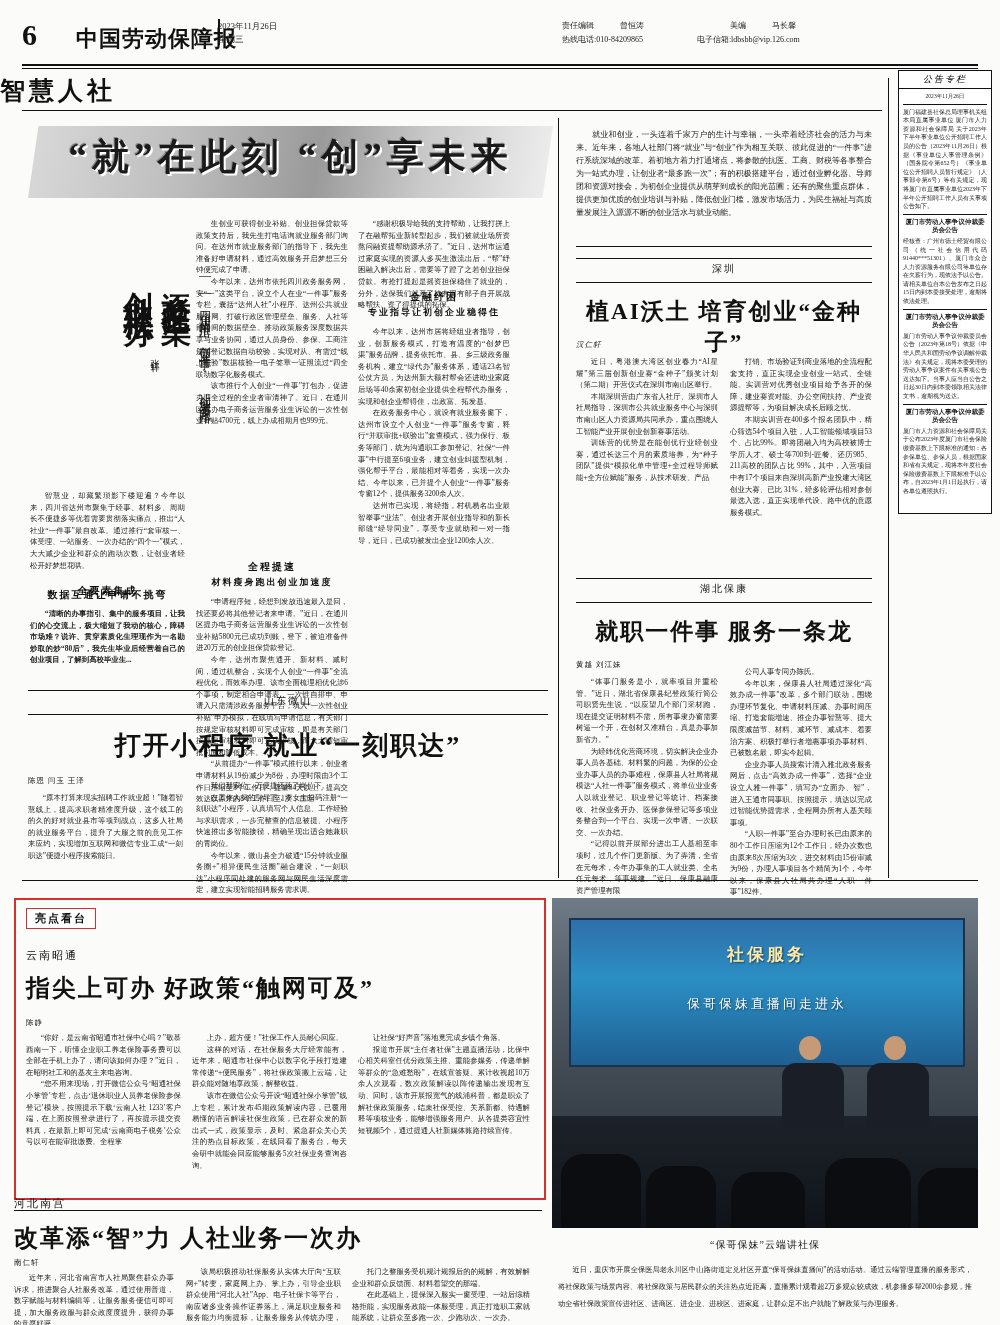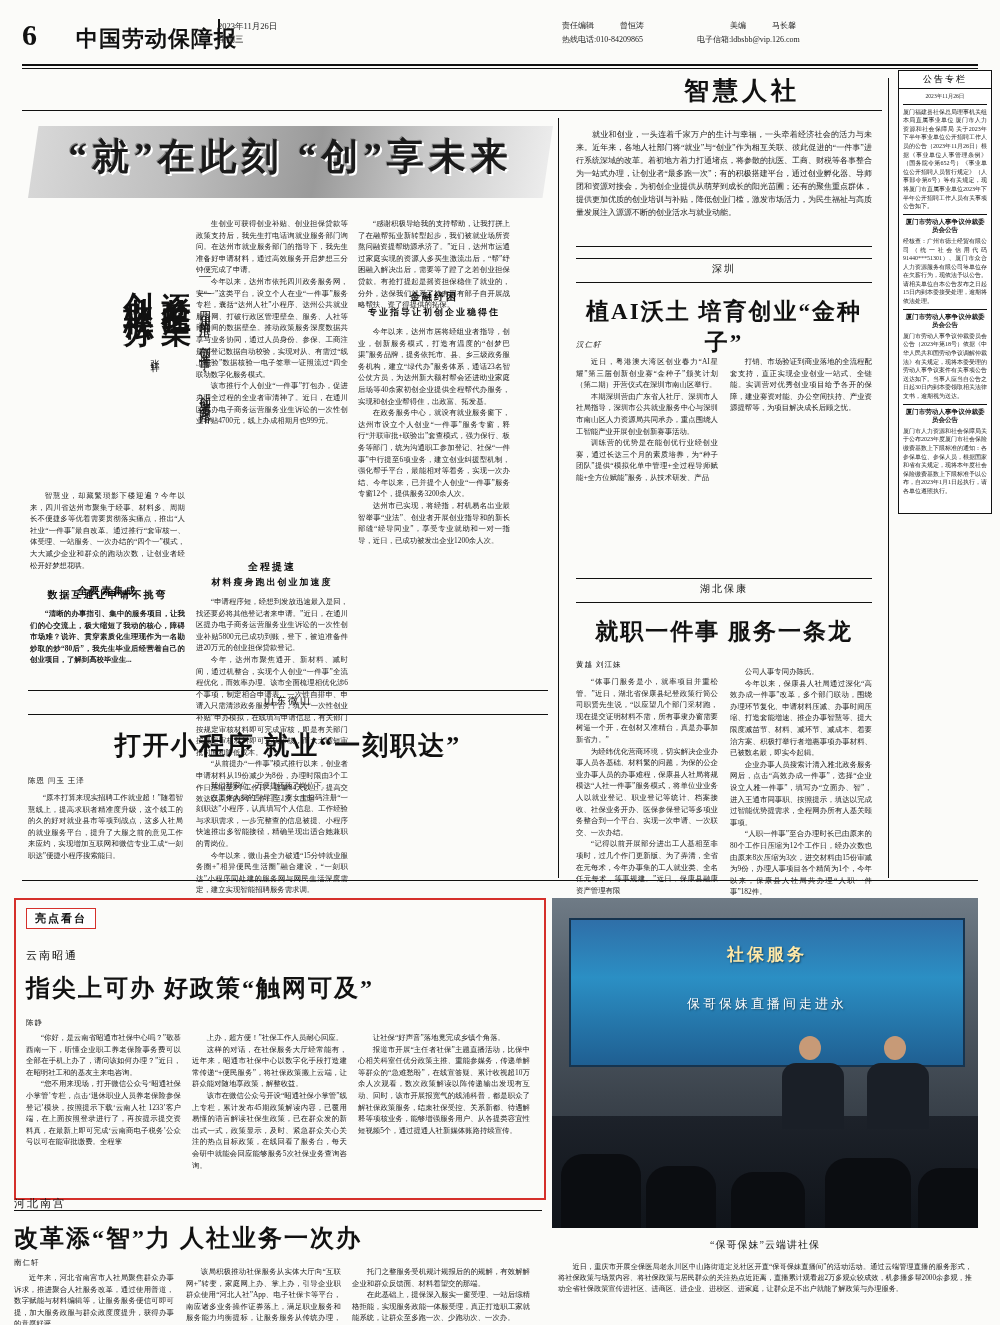--- a/index.html
+++ b/index.html
@@ -13,21 +13,21 @@
   .mh-num{position:absolute;left:0;top:0;font-size:30px;font-weight:bold;font-family:"Liberation Serif",serif;color:#111;}
   .mh-title{position:absolute;left:34px;top:6px;font-size:22px;font-weight:bold;letter-spacing:1px;color:#111;margin-left:20px;}
   .mh-date{position:absolute;left:196px;top:2px;font-size:8.5px;color:#222;line-height:13px;}
   .mh-date div{white-space:nowrap;}
   .mh-bar{position:absolute;left:196px;top:1px;width:2px;height:26px;background:#111;}
   .mh-right{position:absolute;left:540px;top:1px;font-size:8px;color:#222;line-height:14px;width:440px;}
   .mh-right .row{display:flex;gap:26px;}
   .mh-right .row span{white-space:nowrap;}
   .rule-top{position:absolute;left:22px;top:64px;width:956px;border-top:2px solid #111;}
   .rule-top2{position:absolute;left:22px;top:68px;width:956px;border-top:1px solid #111;}
-  .section-title{position:absolute;left:0;top:74px;width:800px;text-align:right;font-size:25px;font-weight:bold;letter-spacing:4px;color:#111;}
+  .section-title{position:absolute;left:0;top:74px;width:800px;text-align:left;font-size:25px;font-weight:bold;letter-spacing:4px;color:#111;}
   .rule-mid{position:absolute;left:22px;top:110px;width:860px;border-top:1px solid #111;}
 
   
   .vline{position:absolute;background:#111;width:1px;}
   .hline{position:absolute;background:#111;height:1px;}
 
   
   .hero{position:absolute;left:28px;top:118px;width:525px;height:90px;}
   .hero-bg{position:absolute;left:0;top:8px;width:525px;height:72px;
      background:linear-gradient(100deg,#d9d9d9 0%,#bdbdbd 30%,#9a9a9a 55%,#c9c9c9 75%,#efefef 100%);
@@ -58,25 +58,25 @@
   .photo .sky{position:absolute;inset:0;background:linear-gradient(180deg,#6f7b86 0%,#55606b 25%,#3c444d 60%,#232830 100%);}
   .photo .screen{position:absolute;left:4%;top:6%;width:92%;height:44%;
      background:linear-gradient(180deg,#2f6fa8 0%,#2b8fc4 40%,#1f5f92 100%);border:2px solid #16344f;}
   .photo .screen .t1{position:absolute;left:50%;top:16%;transform:translateX(-50%);color:#ffe9a8;font-size:17px;font-weight:bold;letter-spacing:3px;text-shadow:1px 1px 2px #14425f;}
   .photo .screen .t2{position:absolute;left:50%;top:52%;transform:translateX(-50%);color:#fff;font-size:13px;letter-spacing:3px;text-shadow:1px 1px 2px #14425f;white-space:nowrap;}
   .photo .desk{position:absolute;left:0;bottom:0;width:100%;height:34%;background:linear-gradient(180deg,#1d222a 0%,#10141a 100%);}
   .photo .person{position:absolute;bottom:30%;background:#1a1f27;border-radius:14px 14px 0 0;}
   .photo .head{position:absolute;border-radius:50%;background:#c79a77;}
   .photo .silh{position:absolute;bottom:0;background:#0b0d11;border-radius:22px 22px 0 0;}
   .caption{position:absolute;text-align:center;font-size:10px;color:#111;letter-spacing:1px;}
-  .photo-note{position:absolute;font-size:7.2px;line-height:11px;color:#1b1b1b;text-align:justify;}
+  .photo-note{position:absolute;font-size:7.2px;line-height:17px;color:#1b1b1b;text-align:justify;}
 
   
   .notice{position:absolute;border:1px solid #111;background:#fff;}
-  .notice-hd{font-size:9px;letter-spacing:2px;text-align:center;border-bottom:1px solid #111;padding:2px 0;}
+  .notice-hd{font-size:9px;letter-spacing:2px;text-align:center;border-bottom:1px solid #111;padding:2px 0;font-style:italic;}
   .notice-body{font-size:6px;line-height:8.6px;color:#222;padding:3px 4px;text-align:justify;}
   .notice-body .sep{border-top:1px solid #111;margin:3px 0;}
   .notice-body .hd2{font-weight:bold;text-align:center;font-size:6.6px;margin:2px 0;}
 </style>
 </head>
 <body>
 
 <div class="page">
 
   <div class="masthead">
@@ -164,20 +164,21 @@
   <div class="hline" style="left:576px;top:282px;width:296px;"></div>
   <div class="sub-title" style="left:576px;top:296px;width:296px;font-size:23px;">植AI沃土 培育创业“金种子”</div>
   <div class="byline" style="left:576px;top:340px;font-style:italic;">汉仁轩</div>
   <div class="tb" style="left:576px;top:356px;width:142px;">
     <p>近日，粤港澳大湾区创业春力“AI星耀”第三届创新创业赛“金种子”颁奖计划（第二期）开营仪式在深圳市南山区举行。</p>
     <p>本期深圳营由广东省人社厅、深圳市人社局指导，深圳市公共就业服务中心与深圳市南山区人力资源局共同承办，重点围绕人工智能产业开展创业创新赛事活动。</p>
     <p>训练营的优势是在能创优行业经创业赛，通过长达三个月的素质培养，为“种子团队”提供“模拟化单中管理+全过程导师赋能+全方位赋能”服务，从技术研发、产品</p>
   </div>
   <div class="tb" style="left:730px;top:356px;width:142px;">
     <p>打销、市场验证到商业落地的全流程配套支持，直正实现企业创业一站式、全链能。实训营对优秀创业项目给予各开的保障，建业赛资对能、办公空间扶持、产业资源提帮等，为项目解决成长后顾之忧。</p>
+    <p>本期实训营在400多个报名团队中，精心筛选54个项目入驻，人工智能领域项目53个、占比99%。即将团融入均为高校被博士学历人才、硕士等700到-匠餐、还历985、211高校的团队占比 99%，其中，入营项目中有17个项目来自深圳高新产业投建大湾区创业大赛、已比 31%，经多轮评估相对参创最选入选，直正实现单代设、路中优的意愿服务模式。</p>
   </div>
 
   <div class="hline" style="left:576px;top:578px;width:296px;"></div>
   <div class="kicker" style="left:576px;top:582px;width:296px;">湖北保康</div>
   <div class="hline" style="left:576px;top:602px;width:296px;"></div>
   <div class="sub-title" style="left:576px;top:616px;width:296px;font-size:23px;">就职一件事  服务一条龙</div>
   <div class="byline" style="left:576px;top:660px;">黄越 刘江妹</div>
   <div class="tb" style="left:576px;top:676px;width:142px;">
     <p>“体事门服务是小，就率项目并重松管。”近日，湖北省保康县纪登政策行简公司职贤先生说，“以应望几个部门采材跑，现在提交证明材料不需，所有事隶办窗需要树逼一个开，在创材又准精台，真是办事加新省力。”</p>
     <p>为经纬优化营商环境，切实解决企业办事人员各基础、材料繁的问题，为保的公企业办事人员的办事难程，保康县人社局将规模达“人社一件事”服务模式，将单位业业务人以就业登记、职业登记等统计、档案接收、社保业务开办、医保参保登记等多项业务整合到一个平台、实现一次申请、一次联交、一次办结。</p>

